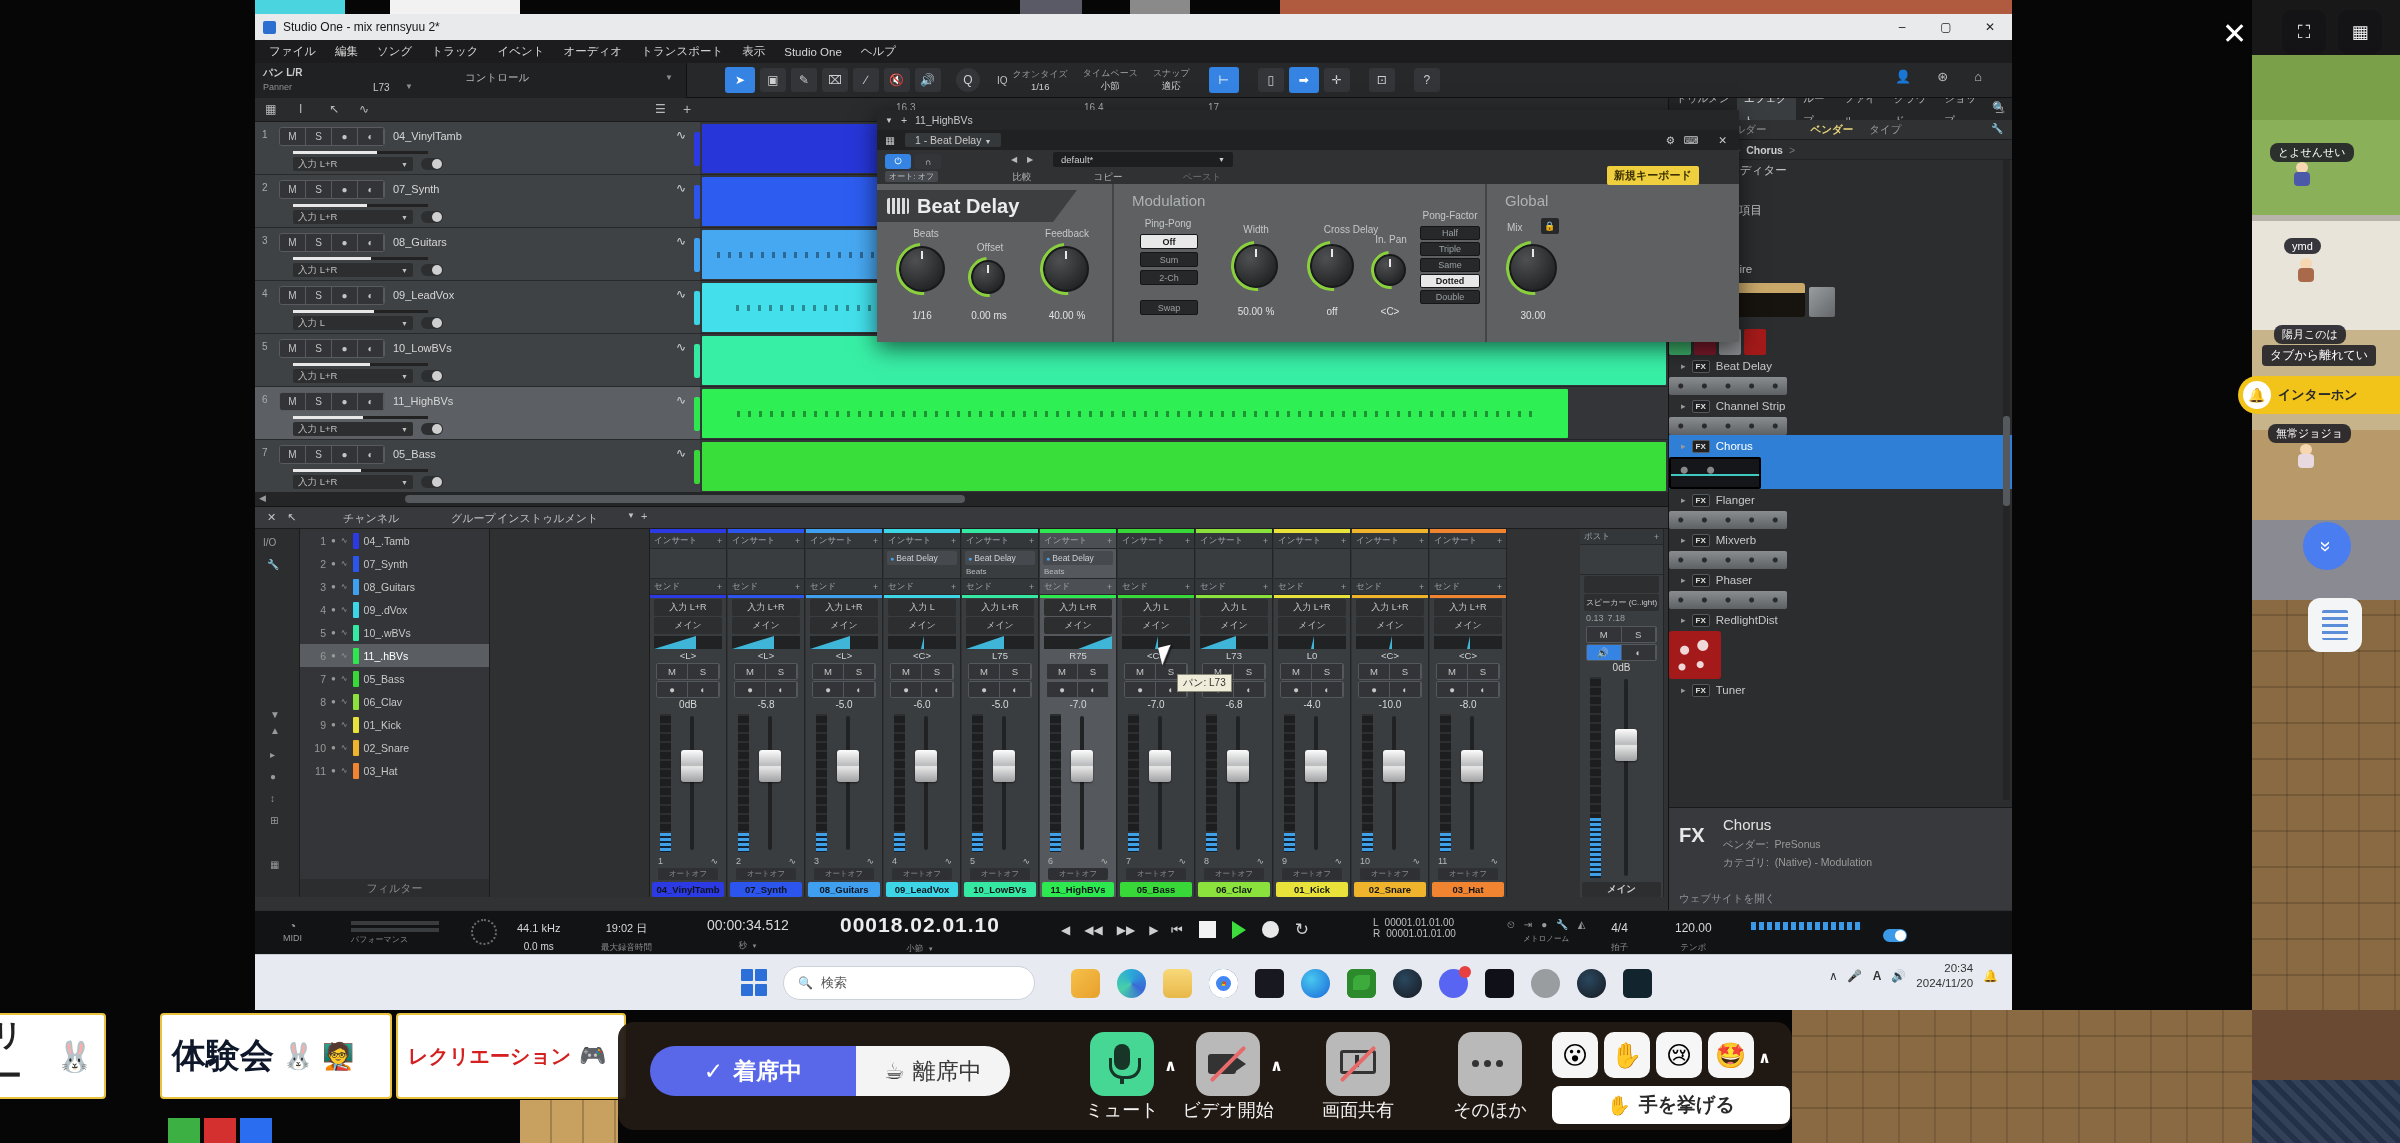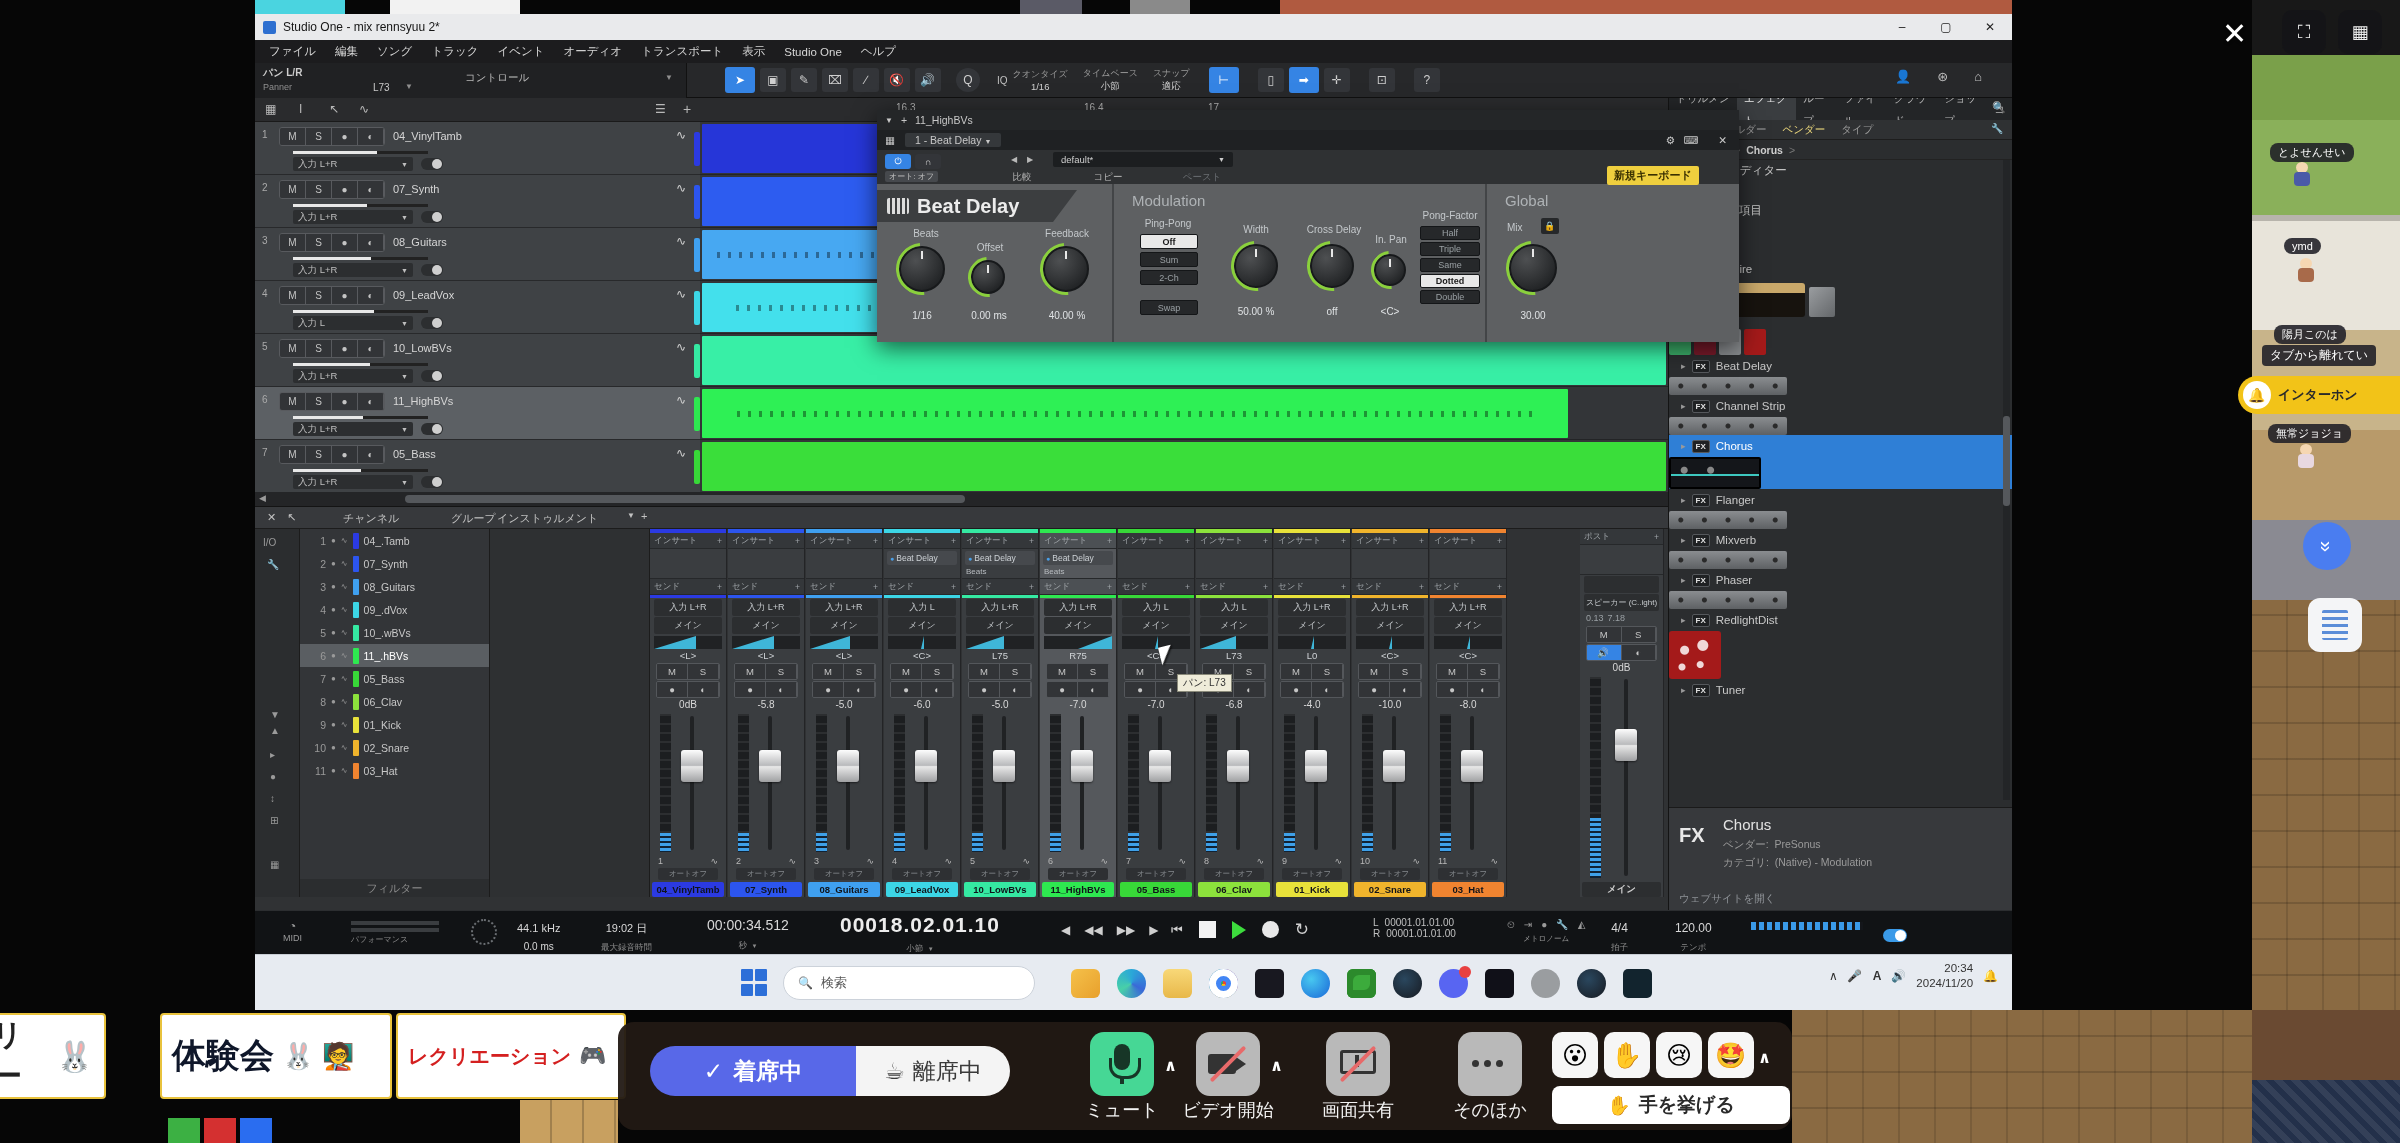--- a/index.html
+++ b/index.html
@@ -80,21 +80,21 @@
   .sfoot{height:14px;display:flex;align-items:center;justify-content:space-between;padding:0 8px;color:#b8b8b8;font-size:9px;}
   .sauto{height:12px;margin:0 8px;background:#2e3033;border-radius:2px;color:#85898d;font-size:7.5px;display:flex;align-items:center;justify-content:center;}
   .sname{height:15px;margin:2px 2px 0 2px;border-radius:2px;color:#10131a;font-size:9.5px;font-weight:bold;display:flex;align-items:center;justify-content:center;overflow:hidden;}
   
   .browser{position:absolute;left:1413px;top:84px;width:344px;height:812px;background:#2b2d2f;border-left:1px solid #141414;}
   .btabs{position:absolute;left:0;top:0;width:100%;height:22px;background:#232527;display:flex;align-items:center;overflow:hidden;}
   .btabs span{padding:0 7px;font-size:10.5px;color:#b8b8b8;line-height:22px;}
   .btabs span.sel{background:#3a3d40;color:#ececec;}
   .bfilters{position:absolute;left:0;top:22px;width:100%;height:20px;background:#2f3133;display:flex;align-items:center;gap:2px;border-bottom:1px solid #1d1d1d;}
   .bfilters span{padding:0 7px;font-size:10.5px;color:#9a9a9a;}
-  .bfilters span.sel{color:#e8d47a;font-weight:normal;}
+  .bfilters span.sel{color:#e8d47a;font-weight:bold;margin-left:28px;}
   .bcrumb{position:absolute;left:0;top:42px;width:100%;height:20px;display:flex;align-items:center;gap:6px;padding-left:10px;font-size:10.5px;color:#cfcfcf;background:#2b2d2f;border-bottom:1px solid #222;}
   .blist{position:absolute;left:0;top:62px;width:100%;height:647px;overflow:hidden;font-size:11.5px;color:#c8c8c8;}
   .qitem{height:20px;line-height:20px;padding-left:12px;}
   .fxrow{height:22px;display:flex;align-items:center;gap:6px;padding-left:12px;position:relative;}
   .fxbadge{background:#1f2123;border:1px solid #55585c;border-radius:2px;color:#e0e0e0;font-size:8px;font-weight:bold;padding:0 3px;line-height:11px;}
   .fxrow .tri{color:#9a9a9a;font-size:9px;}
   .thumbwrap{padding:3px 0 8px 26px;}
   .selband{background:#2f7fd6;color:#fff;}
   .th-rack{width:118px;height:18px;background:linear-gradient(180deg,#8a8d90,#5e6164);border-radius:2px;background-image:radial-gradient(circle at 10% 50%,#2a2a2a 2px,transparent 3px),radial-gradient(circle at 30% 50%,#2a2a2a 2px,transparent 3px),radial-gradient(circle at 50% 50%,#2a2a2a 2px,transparent 3px),radial-gradient(circle at 70% 50%,#2a2a2a 2px,transparent 3px),radial-gradient(circle at 90% 50%,#2a2a2a 2px,transparent 3px),linear-gradient(180deg,#8a8d90,#5e6164);}
   .th-chorus{width:92px;height:32px;background:#14161a;border:2px solid #000;border-radius:2px;background-image:linear-gradient(0deg,transparent 40%,#3ec8c0 40%,#3ec8c0 48%,transparent 48%),radial-gradient(circle at 15% 40%,#888 3px,transparent 4px),radial-gradient(circle at 45% 40%,#888 3px,transparent 4px);}
@@ -1330,21 +1330,21 @@
           <span class="sel">Off</span>
               <span>Sum</span>
               <span>2-Ch</span>
             </span>
           <span class="optstack" style="left:26px;top:116px;">
               <span>Swap</span>
             </span>
           <span class="klabel" style="left:112px;top:40px;width:60px;">Width</span>
           <span class="knob" style="left:120px;top:60px;width:44px;height:44px;"></span>
           <span class="kval" style="left:110px;top:122px;width:64px;">50.00 %</span>
-          <span class="klabel" style="left:182px;top:40px;width:76px;">Cross Delay</span>
+          <span class="klabel" style="left:199px;top:40px;width:76px;">Cross Delay</span>
           <span class="knob" style="left:196px;top:60px;width:44px;height:44px;"></span>
           <span class="kval" style="left:190px;top:122px;width:56px;">off</span>
           <span class="klabel" style="left:252px;top:50px;width:50px;">In. Pan</span>
           <span class="knob" style="left:260px;top:70px;width:32px;height:32px;"></span>
           <span class="kval" style="left:250px;top:122px;width:52px;">&lt;C&gt;</span>
           <span class="klabel" style="left:302px;top:26px;width:68px;">Pong-Factor</span>
           <span class="optstack" style="left:306px;top:42px;gap:2px;">
 
           <span style="width:60px;height:14px;">Half</span>
               <span style="width:60px;height:14px;">Triple</span>

